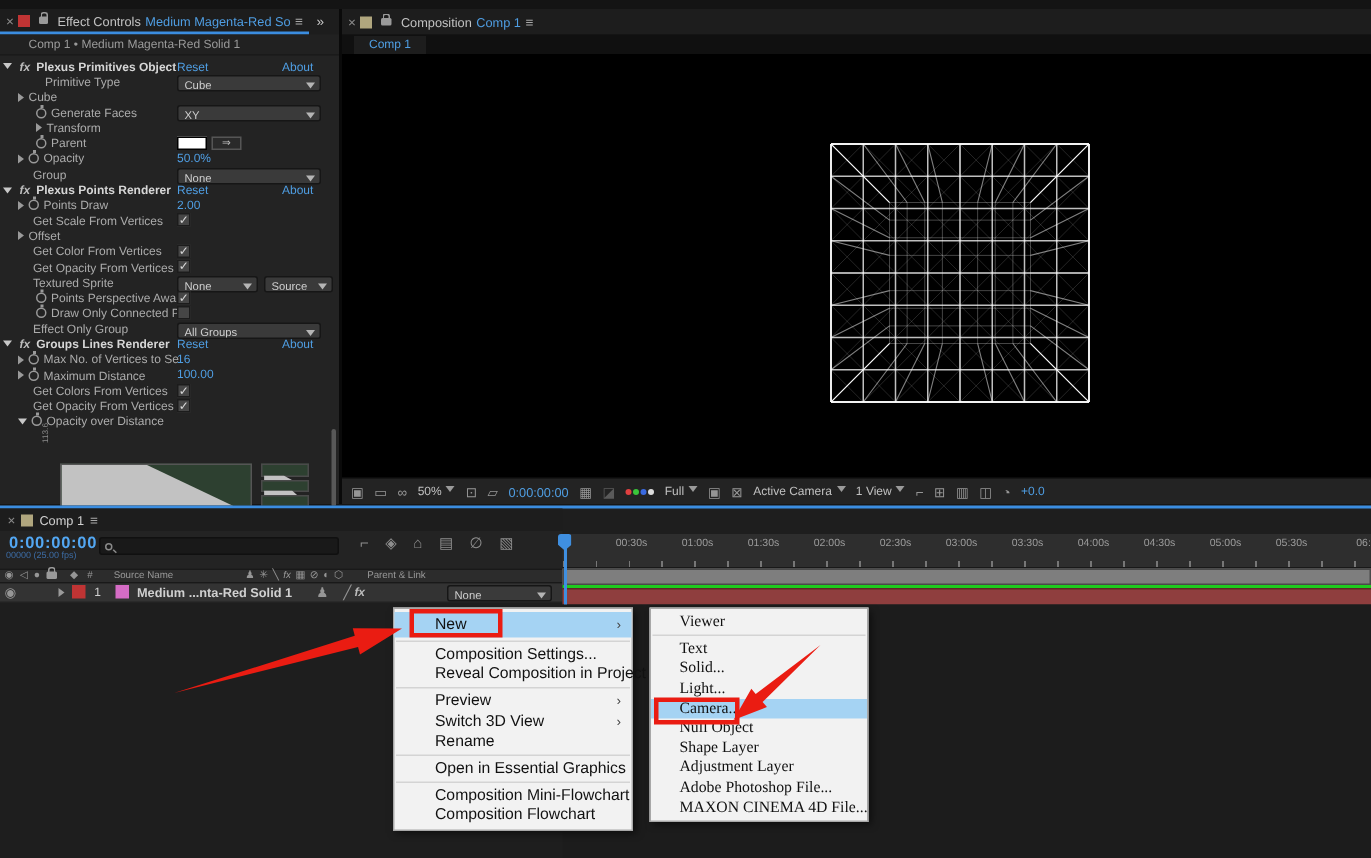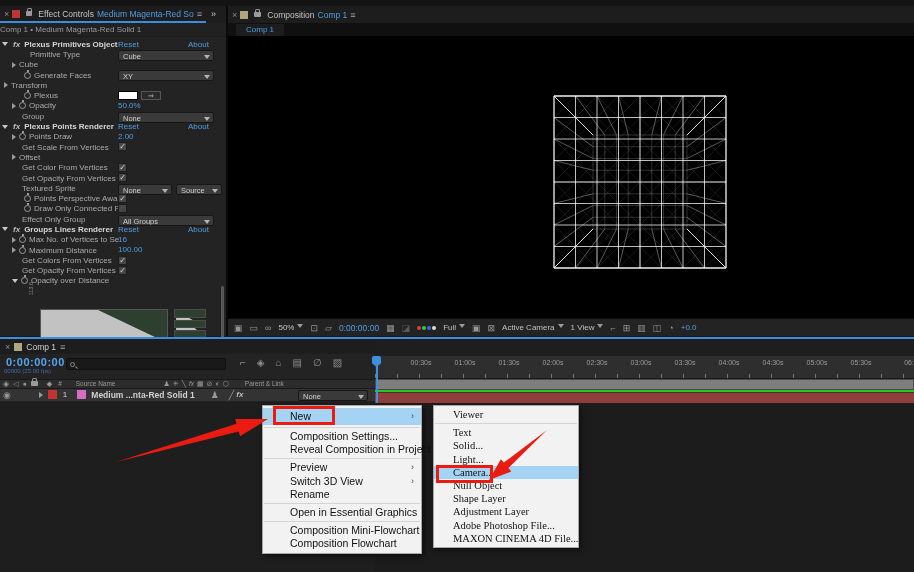--- a/index.html
+++ b/index.html
@@ -32,21 +32,21 @@
   #ec { left:0; top:6px; width:226px; height:330px; background:#232323; }
   #ec-head { left:0; top:0; width:226px; height:17px; background:#1d1d1d; display:flex; align-items:center; }
   #ec-tab { display:flex; align-items:center; gap:3px; height:17px; padding:0 4px;
         border-bottom:2px solid #3b8de0; width:206px; }
   #ec-tab .close { color:#8a8a8a; font-size:9px; }
   .colorchip { width:8px; height:8px; flex:none; }
   #ec-tab .name { color:#c3c3c3; font-size:8.5px; white-space:nowrap; }
   #ec-tab .target { color:#4f9ee3; font-size:8.5px; white-space:nowrap; overflow:hidden; }
   .burger { color:#a8a8a8; font-size:9px; }
   #ec-bread { left:0; top:17px; width:226px; height:14px; background:#212121;
-        color:#9a9a9a; font-size:8px; line-height:14px; padding-left:0;
+        color:#9a9a9a; font-size:8px; line-height:14px; padding-left:19px;
         border-bottom:1px solid #1a1a1a; }
   #ec-rows { left:0; top:33px; width:222px; }
   .ecrow { position:relative; height:10.3px; display:flex; align-items:center;
         font-size:8px; color:#ababab; white-space:nowrap; }
   .ecrow.sec { color:#d6d6d6; font-weight:bold; }
   .ecrow .fx { font-style:italic; color:#bdbdbd; font-weight:bold; font-size:8px; margin:0 4px 0 2px; }
   .ecrow .ctrl { position:absolute; left:118px; top:0.5px; }
   .ecrow .about { position:absolute; left:188px; color:#4f9ee3; font-weight:normal; }
   .ecrow .reset { color:#4f9ee3; font-weight:normal; position:absolute; left:118px; }
   .ecrow .val { color:#4f9ee3; }
@@ -186,28 +186,28 @@
         <span class="tri-r"></span>
         <span>Cube</span>
       </div>
 
       <div class="ecrow" style="padding-left:24px">
         <span class="stopwatch"></span>
         <span>Generate Faces</span>
         <span class="ctrl dd" style="width:96px">XY</span>
       </div>
 
-      <div class="ecrow" style="padding-left:4px">
+      <div class="ecrow" style="padding-left:24px">
         <span class="tri-r"></span>
         <span>Transform</span>
       </div>
 
       <div class="ecrow" style="padding-left:24px">
         <span class="stopwatch"></span>
-        <span>Plexus</span>
+        <span>Parent</span>
         <span class="ctrl" style="display:flex;gap:3px">
           <span style="width:20px;height:9px;background:#fff;border:1px solid #000"></span>
           <span style="width:20px;height:9px;background:#2a2a2a;border:1px solid #555;color:#bbb;font-size:7px;line-height:8px;text-align:center">⇒</span>
         </span>
       </div>
 
       <div class="ecrow" style="padding-left:12px">
         <span class="tri-r"></span>
         <span class="stopwatch"></span>
         <span>Opacity</span>

